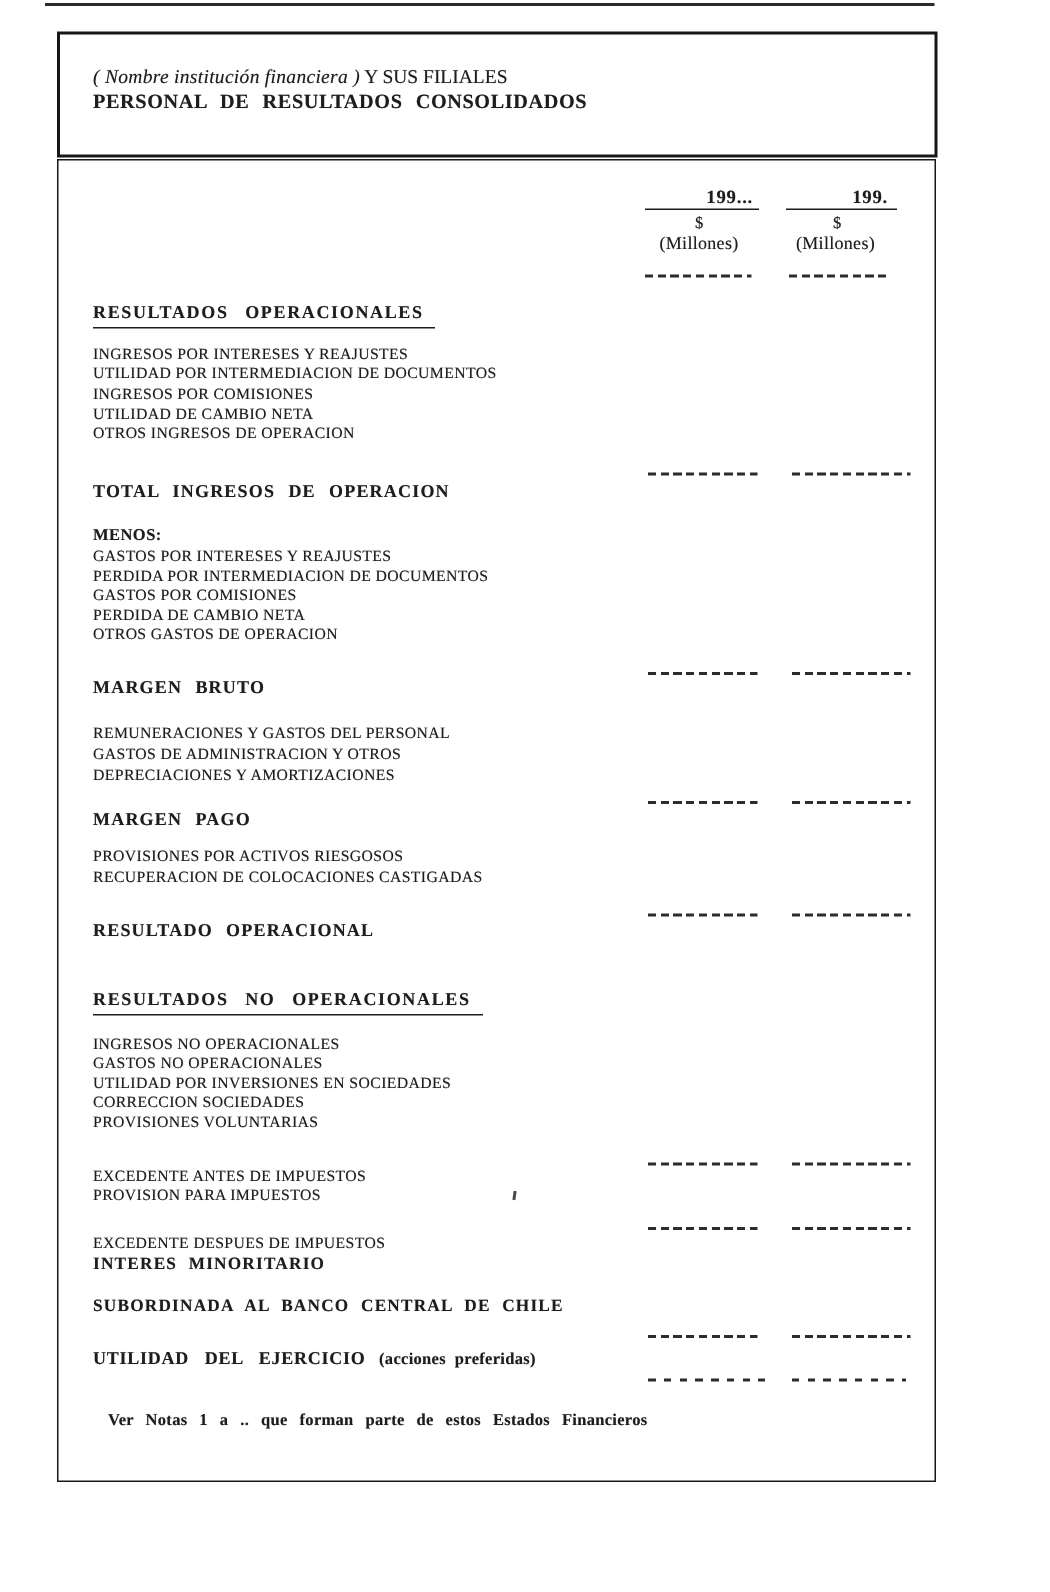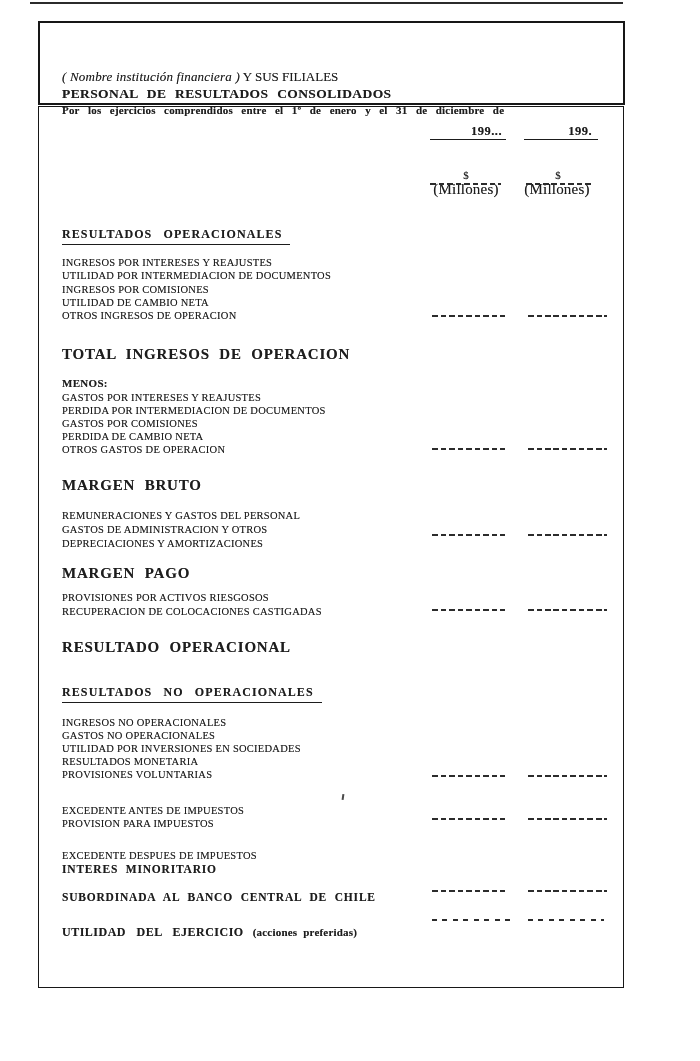--- a/index.html
+++ b/index.html
@@ -1,35 +1,35 @@
 <!DOCTYPE html>
 <html><head>
 <meta charset="utf-8">
 <style>
   html,body{margin:0;padding:0;background:#ffffff;}
   .page{
     position:relative;width:700px;height:1061px;background:#ffffff;
     font-family:"Liberation Serif", serif;color:#1d1d1d;overflow:hidden;
     text-shadow:0 0 .5px rgba(10,10,10,.45);
   }
-  .abs{position:absolute;white-space:nowrap;margin-top:26px;}
+  .abs{position:absolute;white-space:nowrap;}
   .topline{position:absolute;left:30px;top:2px;width:593px;height:2px;background:#2b2b2b;}
   .headerbox{position:absolute;left:38px;top:21px;width:583px;height:80px;border:2px solid #171717;}
   .mainbox{position:absolute;left:38px;top:106px;width:584px;height:880px;border:1.7px solid #171717;}
   .inst{font-size:13px;}
   .inst .ital{font-style:italic;letter-spacing:.2px;}
   .title{font-weight:bold;font-size:13.5px;letter-spacing:.4px;word-spacing:5px;}
   .period{font-weight:bold;font-size:11px;word-spacing:5.5px;letter-spacing:.2px;}
   .yearwrap{position:absolute;height:15px;border-bottom:1.7px solid #1b1b1b;text-align:right;}
   .year{font-weight:bold;font-size:12.5px;letter-spacing:.5px;}
   .cur{font-size:11px;text-align:center;}
-  .unit{font-size:15px;text-align:center;letter-spacing:.2px;}
+  .unit{font-size:12px;text-align:center;letter-spacing:.2px;}
   .item{font-size:10.5px;letter-spacing:.25px;}
   .item-b{font-weight:bold;font-size:11px;letter-spacing:.3px;}
-  .total{font-weight:bold;font-size:15px;letter-spacing:.8px;word-spacing:5px;}
+  .total{font-weight:bold;font-size:12px;letter-spacing:.8px;word-spacing:5px;}
   .wide-b{font-weight:bold;font-size:11.5px;letter-spacing:.8px;word-spacing:4px;}
   .heading{font-weight:bold;font-size:12px;letter-spacing:1.1px;word-spacing:7px;
     border-bottom:1.6px solid #1d1d1d;padding:0 8px 2px 0;}
   .big-total{font-weight:bold;font-size:12px;letter-spacing:.5px;word-spacing:7px;font-family:Liberation Serif, serif;}
   .big-suffix{font-weight:bold;font-size:11px;word-spacing:3px;margin-left:9px;letter-spacing:.2px;}
   .footer-note{font-weight:bold;font-size:11px;word-spacing:5px;letter-spacing:.2px;}
   .dash{position:absolute;height:2px;
     background:repeating-linear-gradient(90deg,#2c2c2c 0 5.5px,transparent 5.5px 8.5px);}
   .dash-loose{background:repeating-linear-gradient(90deg,#2c2c2c 0 5px,transparent 5px 10.5px);}
   .c1{left:432px;width:73px;}
@@ -41,21 +41,20 @@
 
 <div class="page">
 
   <div class="topline"></div>
 
   <div class="headerbox">
     <div class="abs inst" style="left:22px;top:20px;">
       <span class="ital">( Nombre institución financiera )</span><span> Y SUS FILIALES</span>
     </div>
     <div class="abs title" style="left:22px;top:37px;">PERSONAL DE RESULTADOS CONSOLIDADOS</div>
-    <div class="abs period" style="left:22px;top:55px;">Por los ejercicios comprendidos entre el 1º de enero y el 31 de diciembre de</div>
   </div>
 
   <div class="mainbox"></div>
 
   <div class="yearwrap year" style="left:430px;top:124px;width:72px;padding-right:4px;">199...</div>
   <div class="yearwrap year" style="left:524px;top:124px;width:68px;padding-right:6px;">199.</div>
   <div class="abs cur" style="left:430px;top:143px;width:72px;">$</div>
   <div class="abs cur" style="left:524px;top:143px;width:68px;">$</div>
   <div class="abs unit" style="left:424px;top:155px;width:84px;">(Millones)</div>
   <div class="abs unit" style="left:518px;top:155px;width:78px;">(Millones)</div>
@@ -98,21 +97,21 @@
 
   <div class="dash c1" style="top:609px;"></div>
   <div class="dash c2" style="top:609px;"></div>
   <div class="abs total" style="left:62px;top:613px;">RESULTADO OPERACIONAL</div>
 
   <div class="abs heading" style="left:62px;top:659px;">RESULTADOS NO OPERACIONALES</div>
 
   <div class="abs item" style="left:62px;top:691px;">INGRESOS NO OPERACIONALES</div>
   <div class="abs item" style="left:62px;top:704px;">GASTOS NO OPERACIONALES</div>
   <div class="abs item" style="left:62px;top:717px;">UTILIDAD POR INVERSIONES EN SOCIEDADES</div>
-  <div class="abs item" style="left:62px;top:730px;">RESULTADOS MONETARIA</div>
+  <div class="abs item" style="left:62px;top:730px;">CORRECCION SOCIEDADES</div>
   <div class="abs item" style="left:62px;top:743px;">PROVISIONES VOLUNTARIAS</div>
 
   <div class="dash c1" style="top:775px;"></div>
   <div class="dash c2" style="top:775px;"></div>
   <div class="abs item" style="left:62px;top:779px;">EXCEDENTE ANTES DE IMPUESTOS</div>
   <div class="abs item" style="left:62px;top:792px;">PROVISION PARA IMPUESTOS</div>
   <div class="speck"></div>
 
   <div class="dash c1" style="top:818px;"></div>
   <div class="dash c2" style="top:818px;"></div>
@@ -122,14 +121,15 @@
 
   <div class="dash c1" style="top:890px;"></div>
   <div class="dash c2" style="top:890px;"></div>
   <div class="abs" style="left:62px;top:896px;">
     <span class="big-total">UTILIDAD DEL EJERCICIO</span><span class="big-suffix">(acciones preferidas)</span>
   </div>
 
   <div class="dash dash-loose c1" style="top:919px;width:78px;"></div>
   <div class="dash dash-loose c2" style="top:919px;width:76px;"></div>
 
+  <div class="abs footer-note" style="left:72px;top:941px;">Ver Notas 1 a .. que forman parte de estos Estados Financieros</div>
 
 </div>
 
 </body></html>

